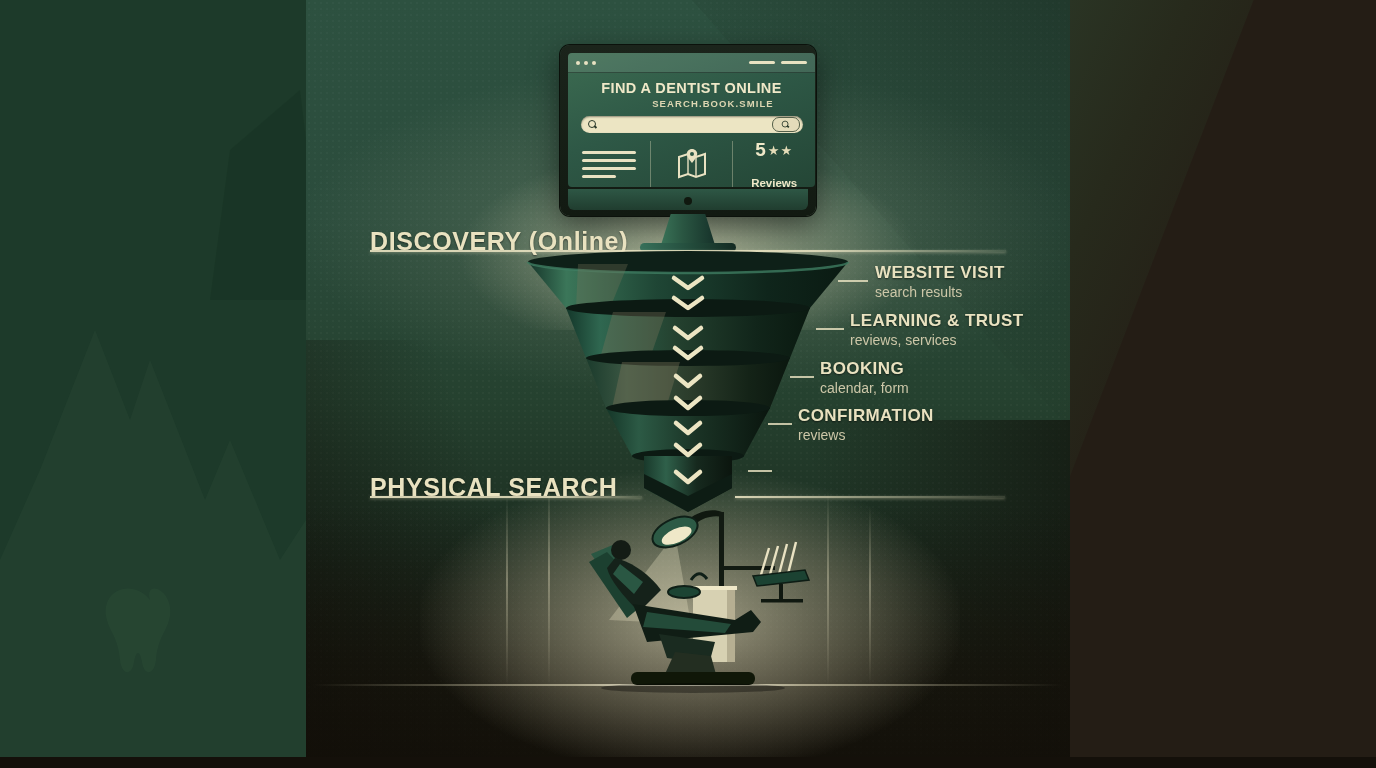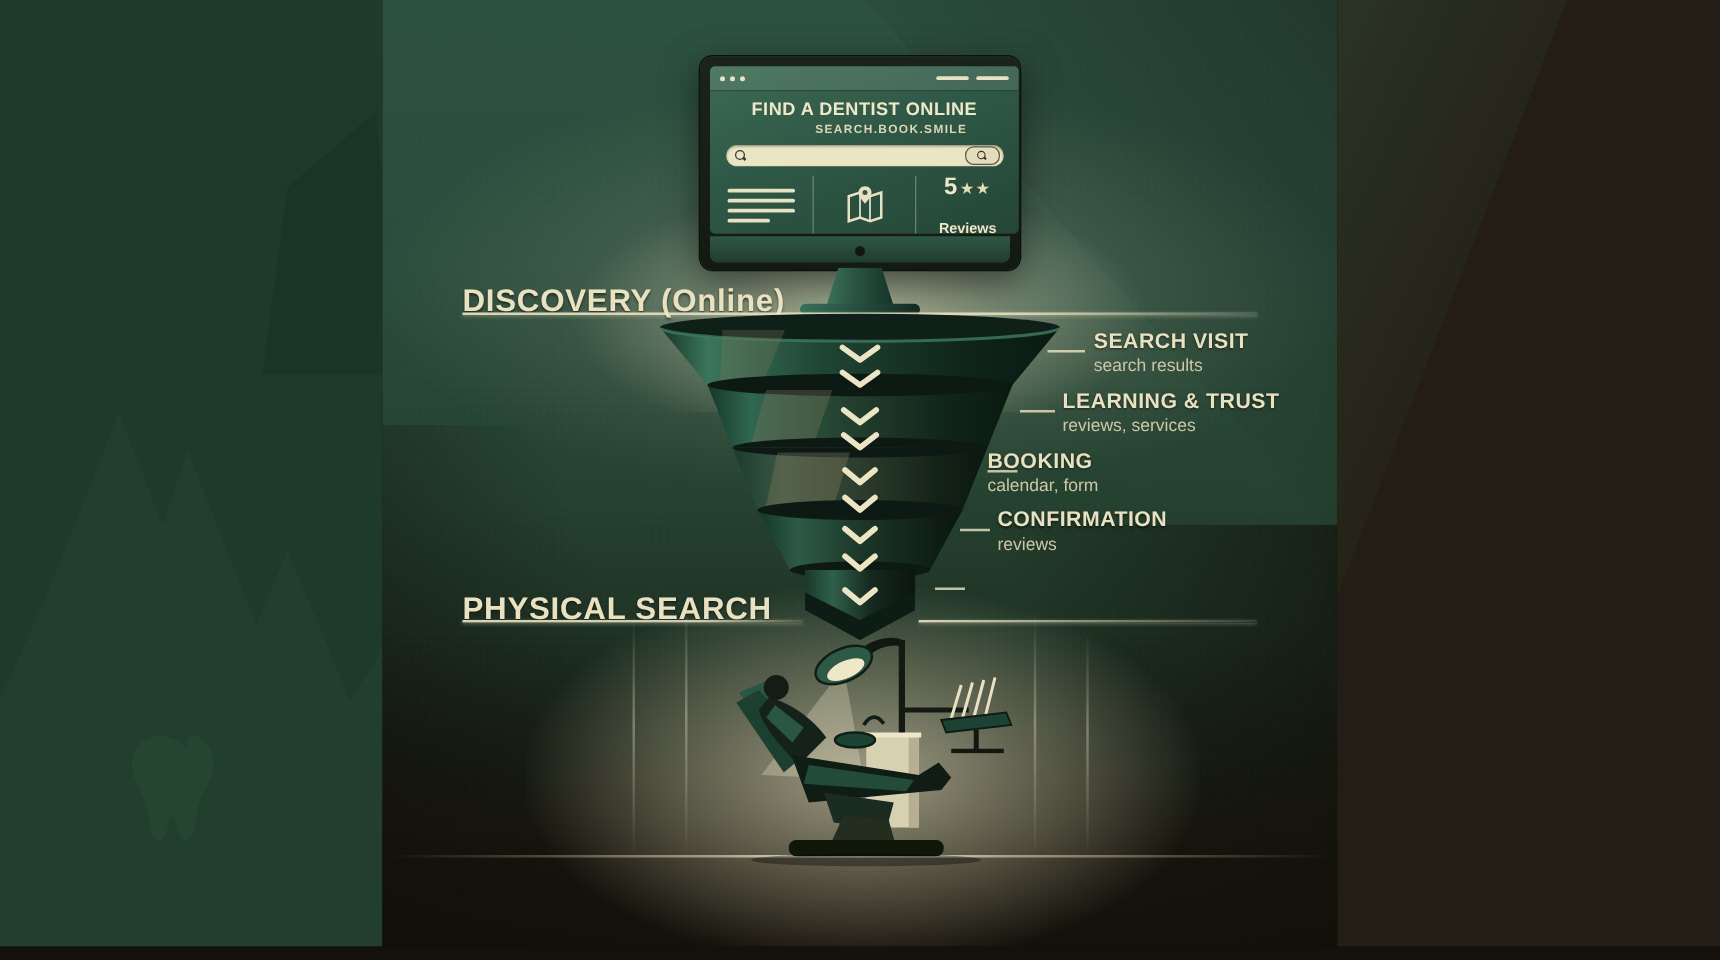--- a/index.html
+++ b/index.html
@@ -97,21 +97,21 @@
   
   .funnel-svg{position:absolute;left:518px;top:250px;}
 
   
   .step{position:absolute;}
   .step .t{color:#e9e2c0;font-weight:bold;font-size:17px;letter-spacing:.4px;text-shadow:0 1px 2px rgba(0,0,0,0.55);}
   .step .s{color:#cdc7a8;font-size:14px;margin-top:1px;}
   .tick{position:absolute;height:2px;background:rgba(236,229,195,0.8);}
   #step0{left:875px;top:263px;} #tick0{left:838px;top:280px;width:30px;}
   #step1{left:850px;top:311px;} #tick1{left:816px;top:328px;width:28px;}
-  #step2{left:790px;top:359px;} #tick2{left:790px;top:376px;width:24px;}
+  #step2{left:820px;top:359px;} #tick2{left:790px;top:376px;width:24px;}
   #step3{left:798px;top:406px;} #tick3{left:768px;top:423px;width:24px;}
   #step4{left:778px;top:453px;} #tick4{left:748px;top:470px;width:24px;}
 
   
   .chair-svg{position:absolute;left:563px;top:500px;}
 
   
   .footer{position:absolute;left:306px;top:700px;width:764px;text-align:center;color:#ddd6b0;
         font-weight:bold;letter-spacing:1px;text-shadow:0 1px 2px rgba(0,0,0,0.6);}
   .footer .l1{font-size:17px;}
@@ -279,21 +279,21 @@
       <path d="M158,126 L170,136 L182,126"></path>
       <path d="M158,148 L170,158 L182,148"></path>
       <path d="M158,173 L170,183 L182,173"></path>
       <path d="M158,195 L170,205 L182,195"></path>
       <path d="M158,222 L170,232 L182,222"></path>
     </g>
   </svg>
 
   <div class="tick" id="tick0"></div>
   <div class="step" id="step0">
-    <div class="t">SEARCH VISIT</div>
+    <div class="t">WEBSITE VISIT</div>
     <div class="s">search results</div>
   </div>
   <div class="tick" id="tick1"></div>
   <div class="step" id="step1">
     <div class="t">LEARNING &amp; TRUST</div>
     <div class="s">reviews, services</div>
   </div>
   <div class="tick" id="tick2"></div>
   <div class="step" id="step2">
     <div class="t">BOOKING</div>

